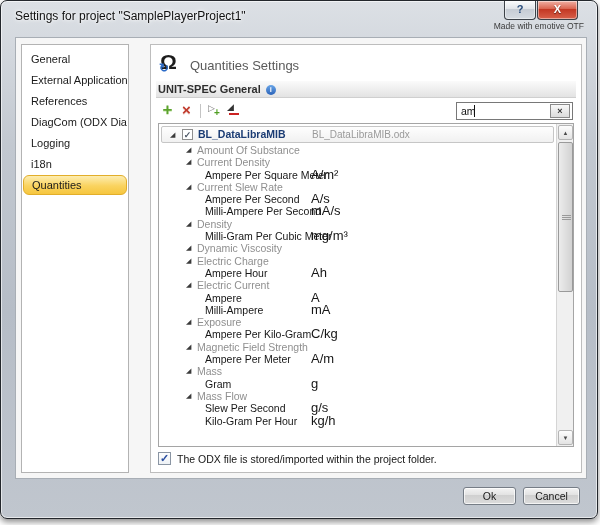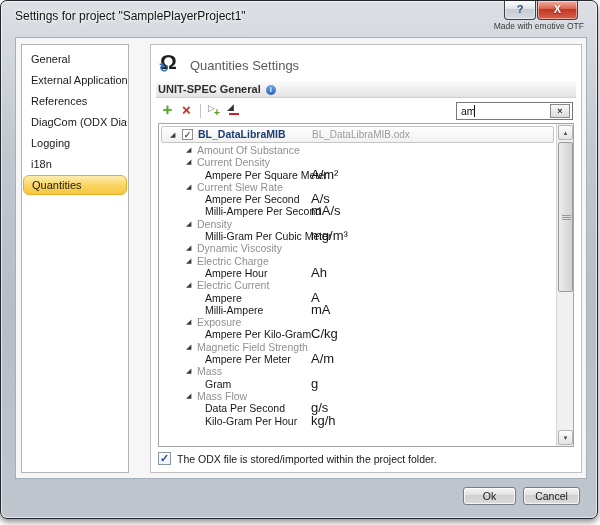--- a/index.html
+++ b/index.html
@@ -244,21 +244,21 @@
               </div>
               <div class="row">
                 <span class="u-name">Gram</span>
                 <span class="u-sym">g</span>
               </div>
               <div class="row">
                 <span class="exp">◢</span>
                 <span class="cat-label">Mass Flow</span>
               </div>
               <div class="row">
-                <span class="u-name">Data Per Second</span>
+                <span class="u-name">Slew Per Second</span>
                 <span class="u-sym">g/s</span>
               </div>
               <div class="row">
                 <span class="u-name">Kilo-Gram Per Hour</span>
                 <span class="u-sym">kg/h</span>
               </div>
             </div>
 
         </div>
         <div class="vscroll">

